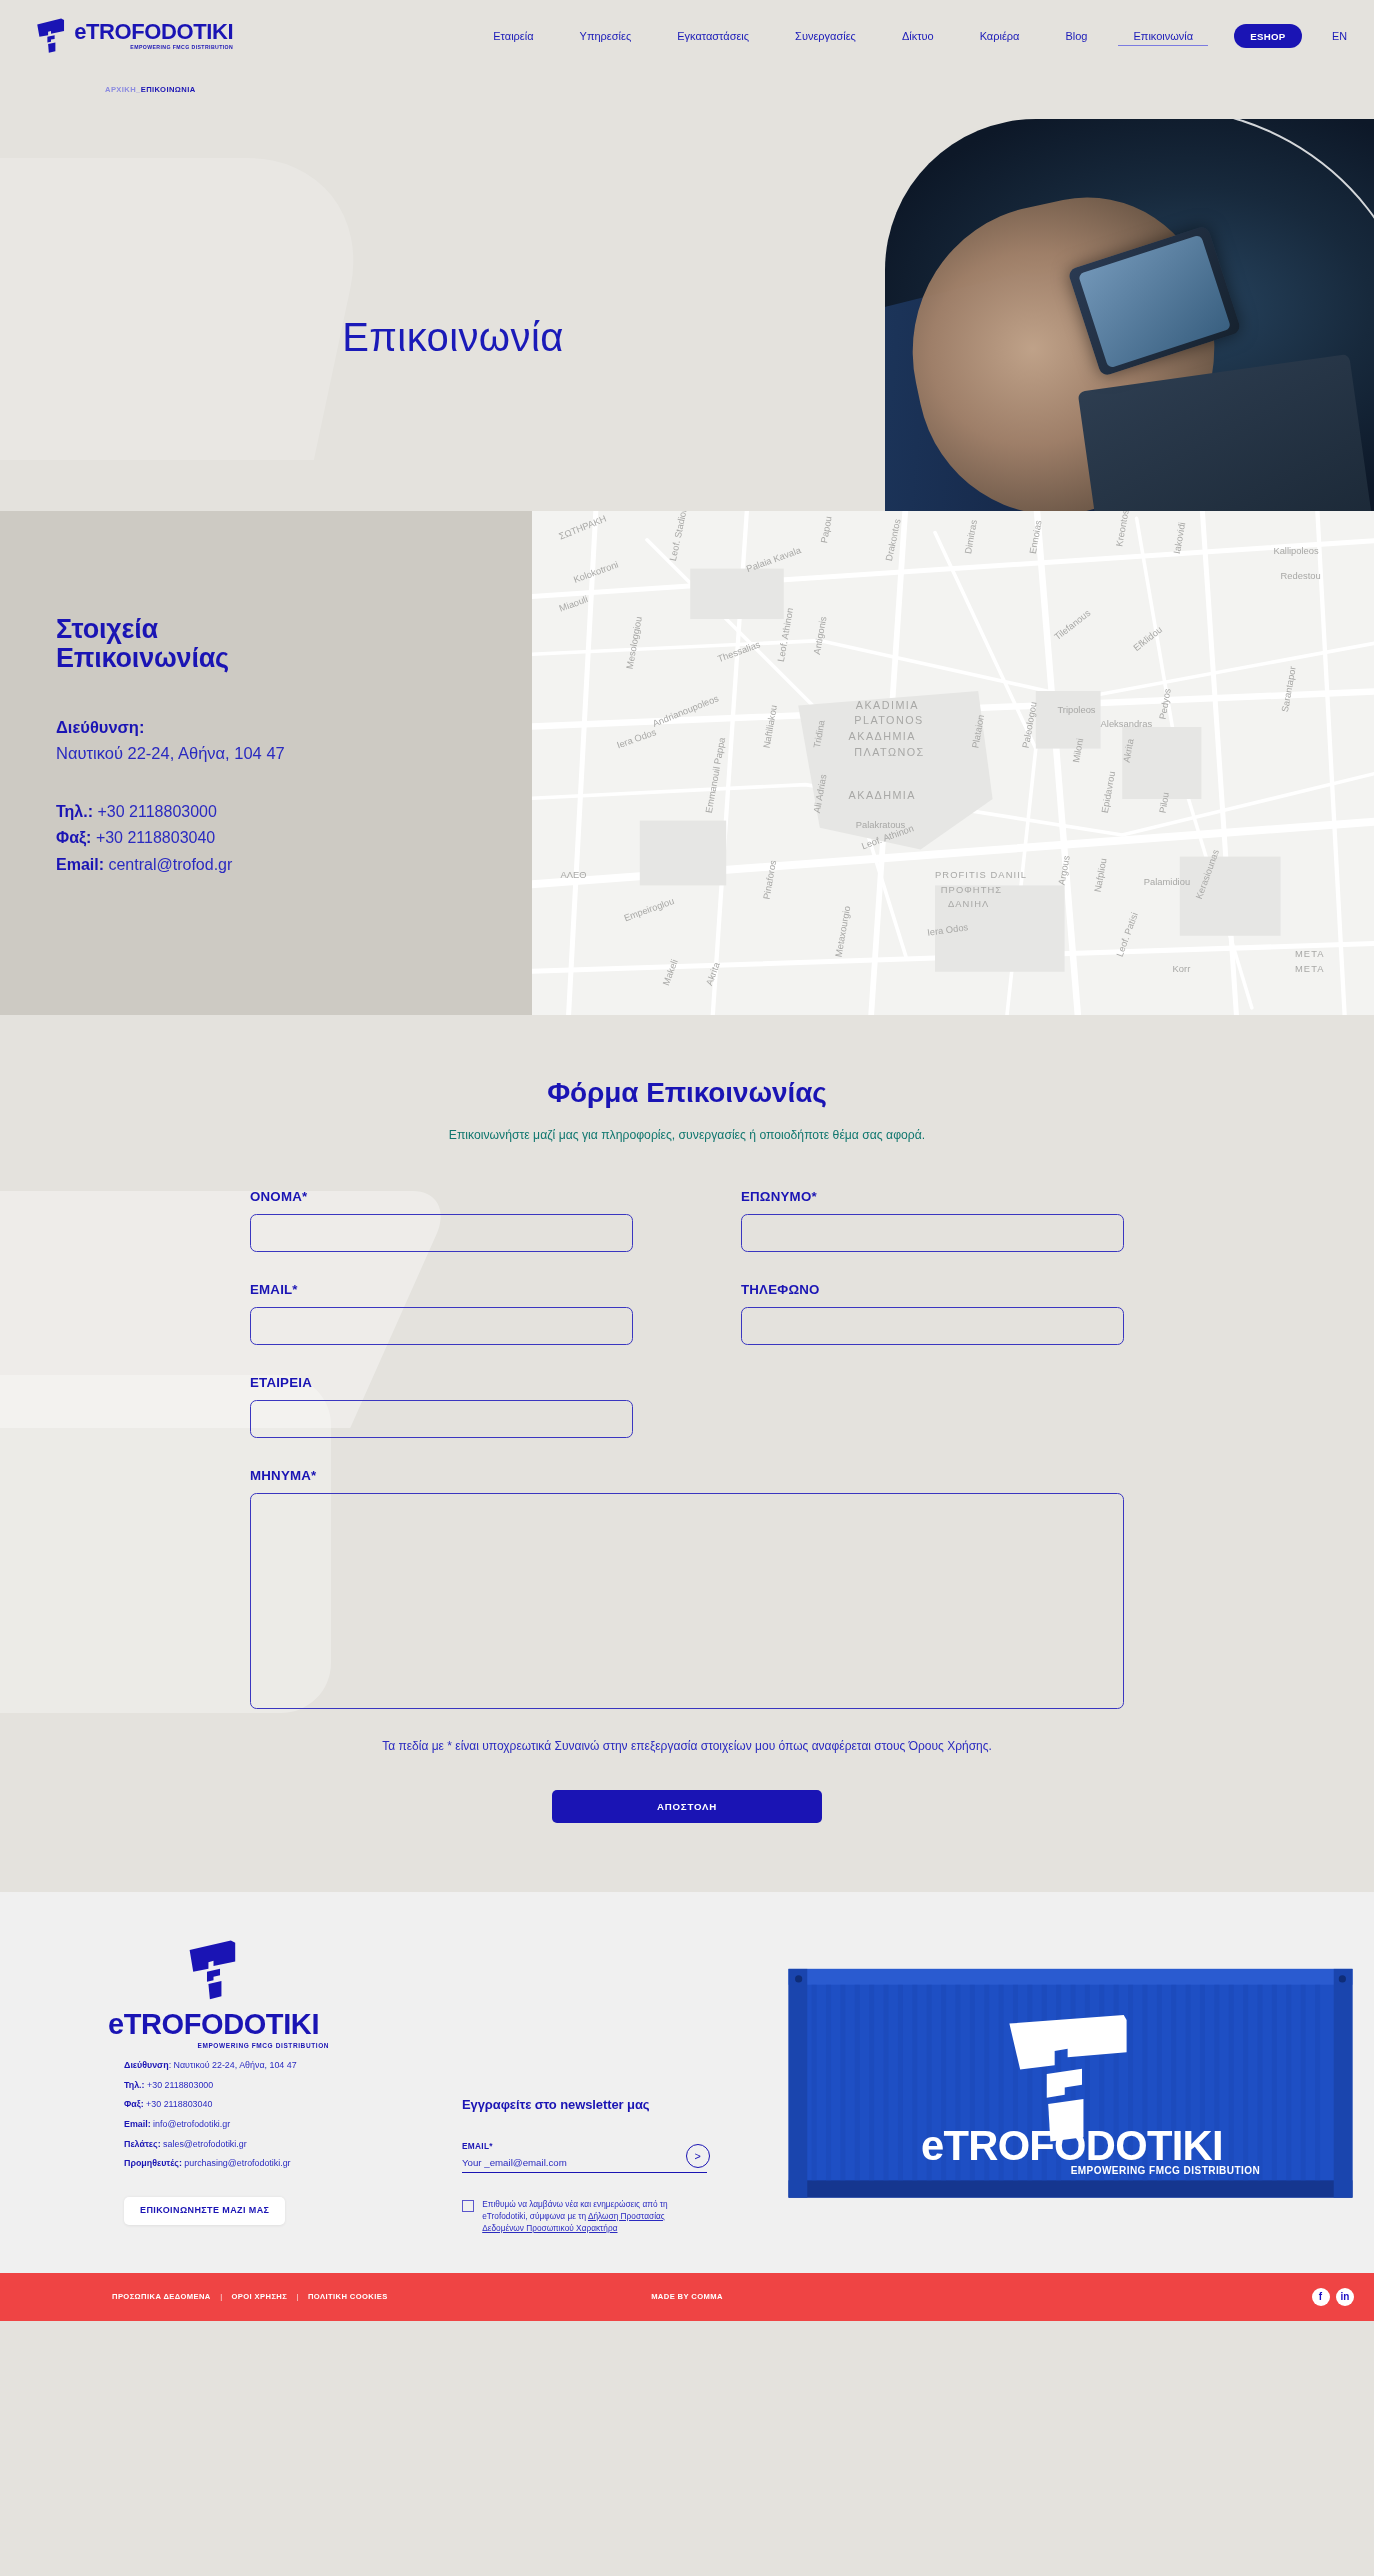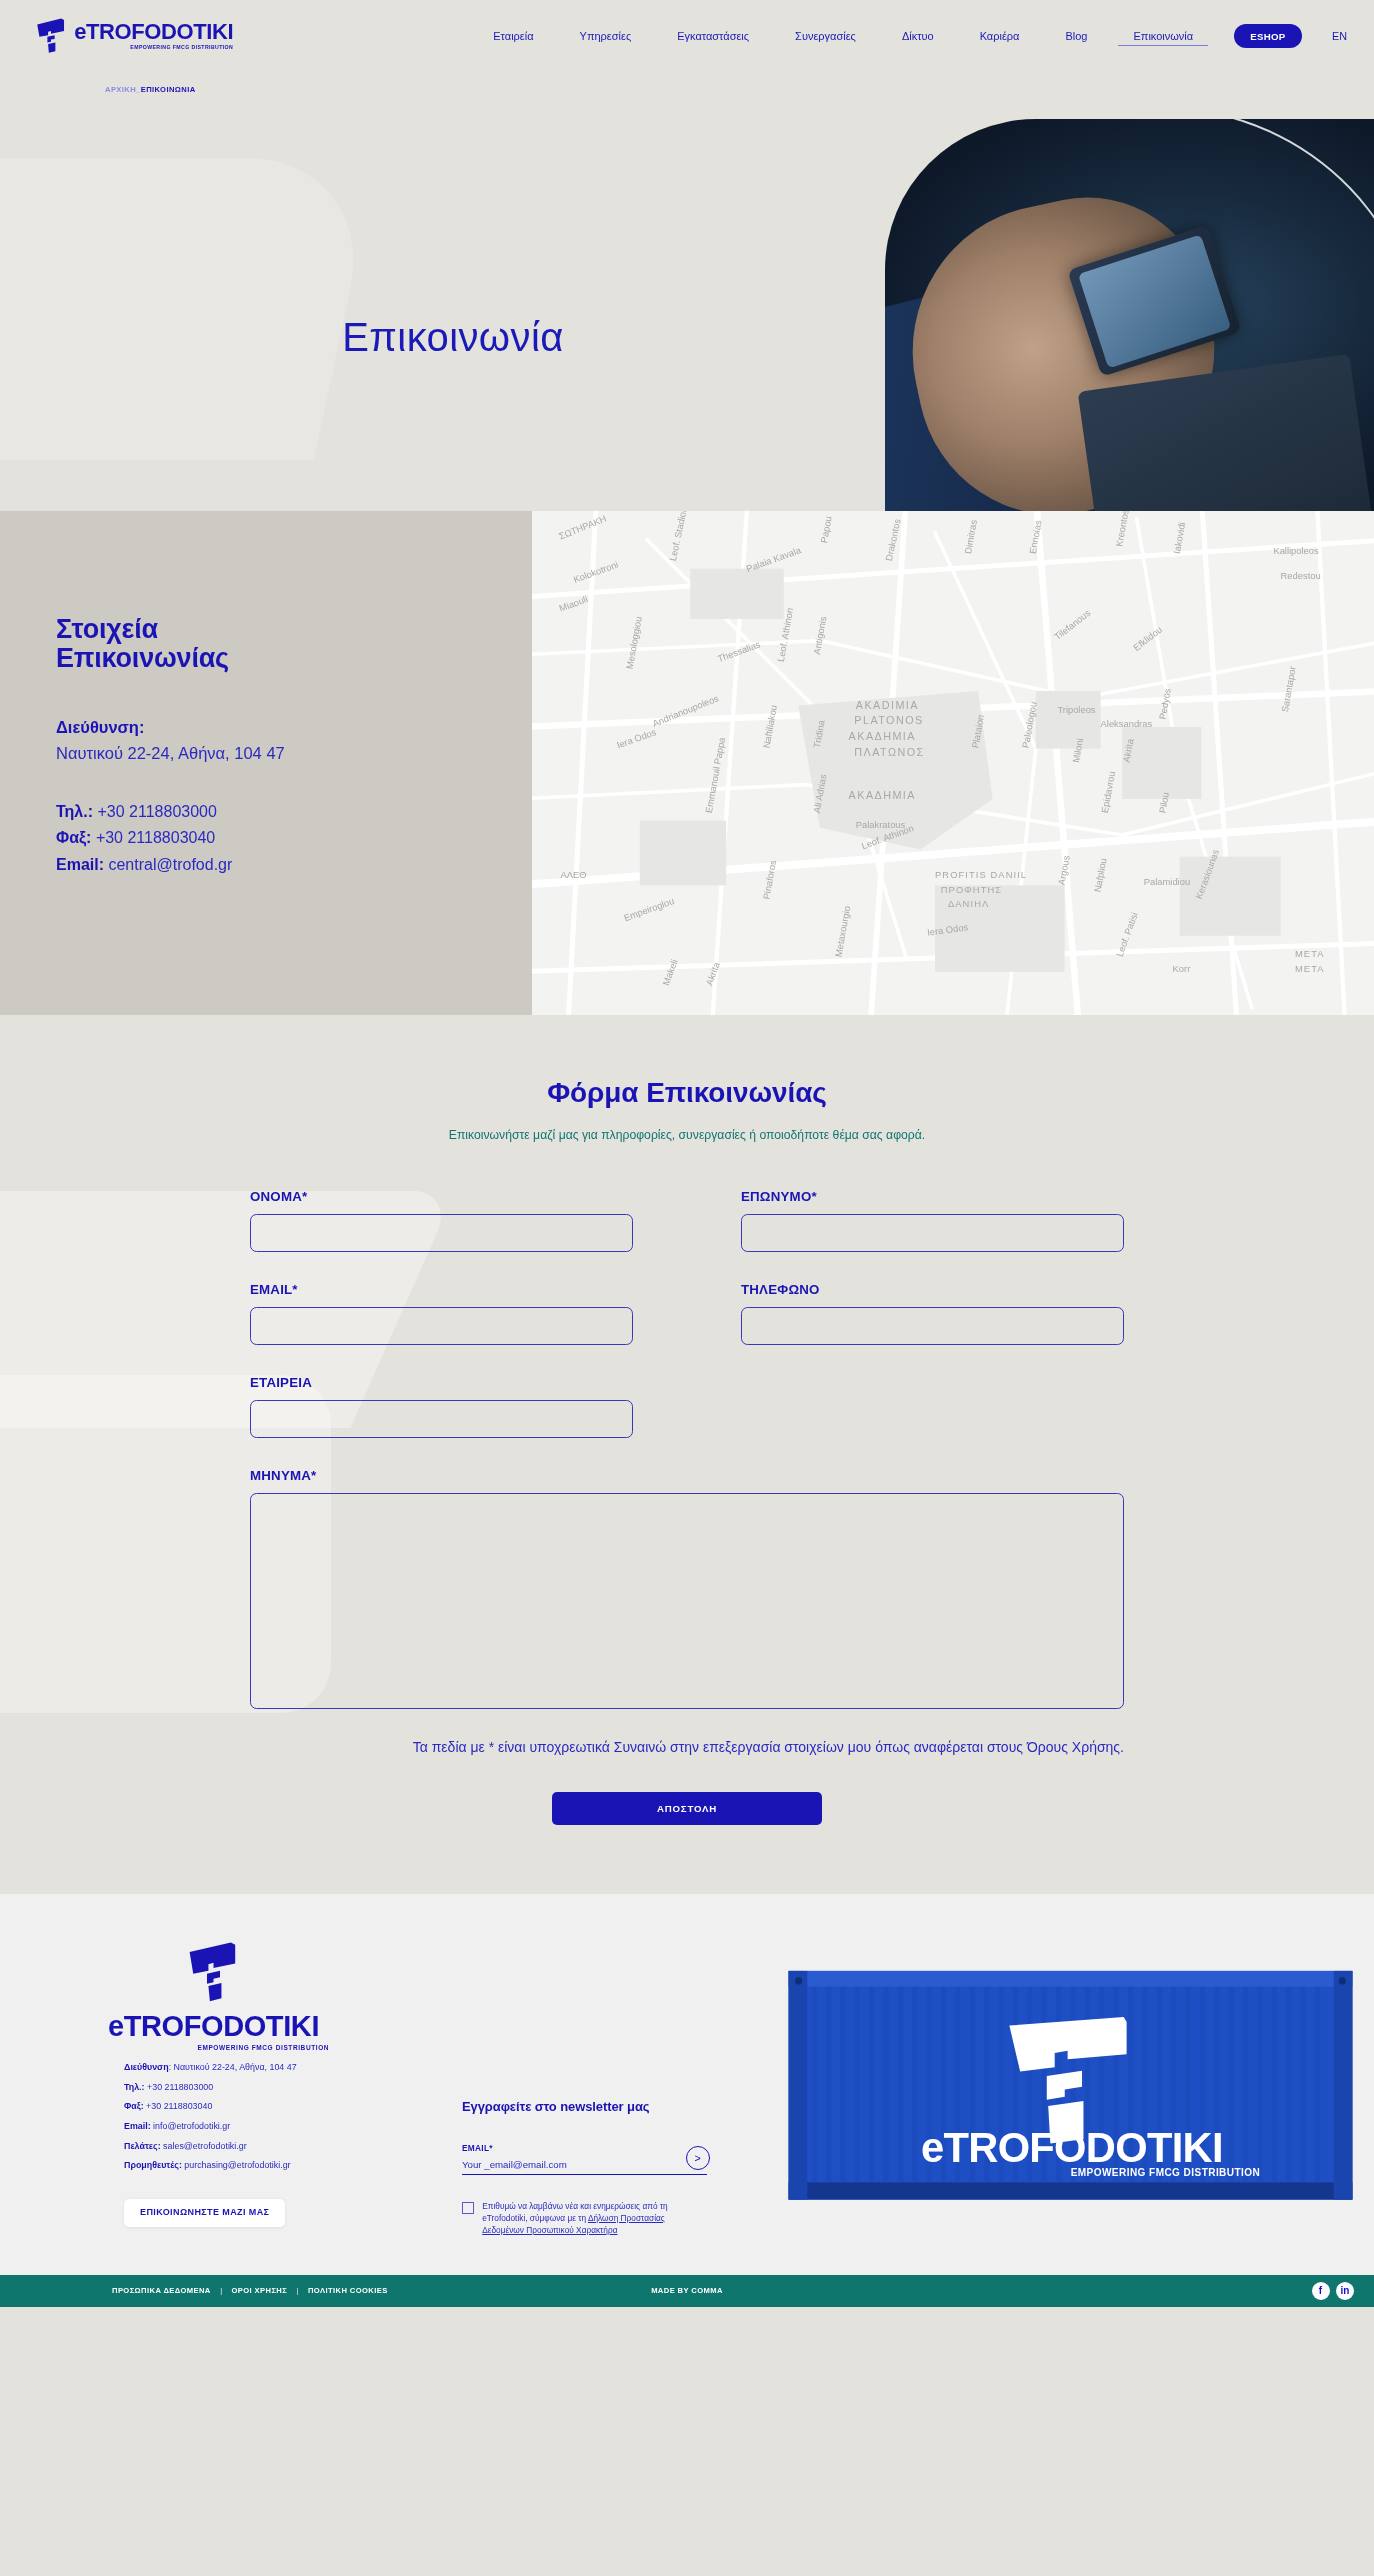--- a/index.html
+++ b/index.html
@@ -290,22 +290,22 @@
     border-radius:6.5px;
     background:transparent;
     font-family:"Liberation Sans", sans-serif;
     font-size:11.5px;
     color:#1a14b4;
     padding:10px;
     outline:none;
     resize:none;
   }
   .consent{
-    text-align:right;
-    font-size:14px;
+    text-align:center;
+    font-size:12px;
     color:#2a2ac0;
     margin-top:10px;
   }
   .submit-wrap{display:flex;justify-content:center;margin-top:37px}
   .submit-btn{
     background:#1a14b4;
     color:#fff;
     border:none;
     border-radius:5px;
     width:270px;
@@ -404,22 +404,22 @@
   .f-container-img{
     position:absolute;
     right:0;top:45px;
     width:607px;height:281px;
     background:#f0f0f0;
     overflow:hidden;
   }
 
   
   .bottom{
-    background:#0f766e;
-    height:32px;
+    background:#ef4444;
+    height:48px;
     display:flex;align-items:center;
     padding:0 20px 0 112px;
     position:relative;
   }
   .bottom-links{display:flex;align-items:center;gap:0;}
   .b-link{
     color:#fff;font-size:7.6px;letter-spacing:0.4px;
     font-weight:600;cursor:pointer;
   }
   .b-sep{color:#fff;font-size:7.6px;margin:0 9.4px;opacity:.85}

